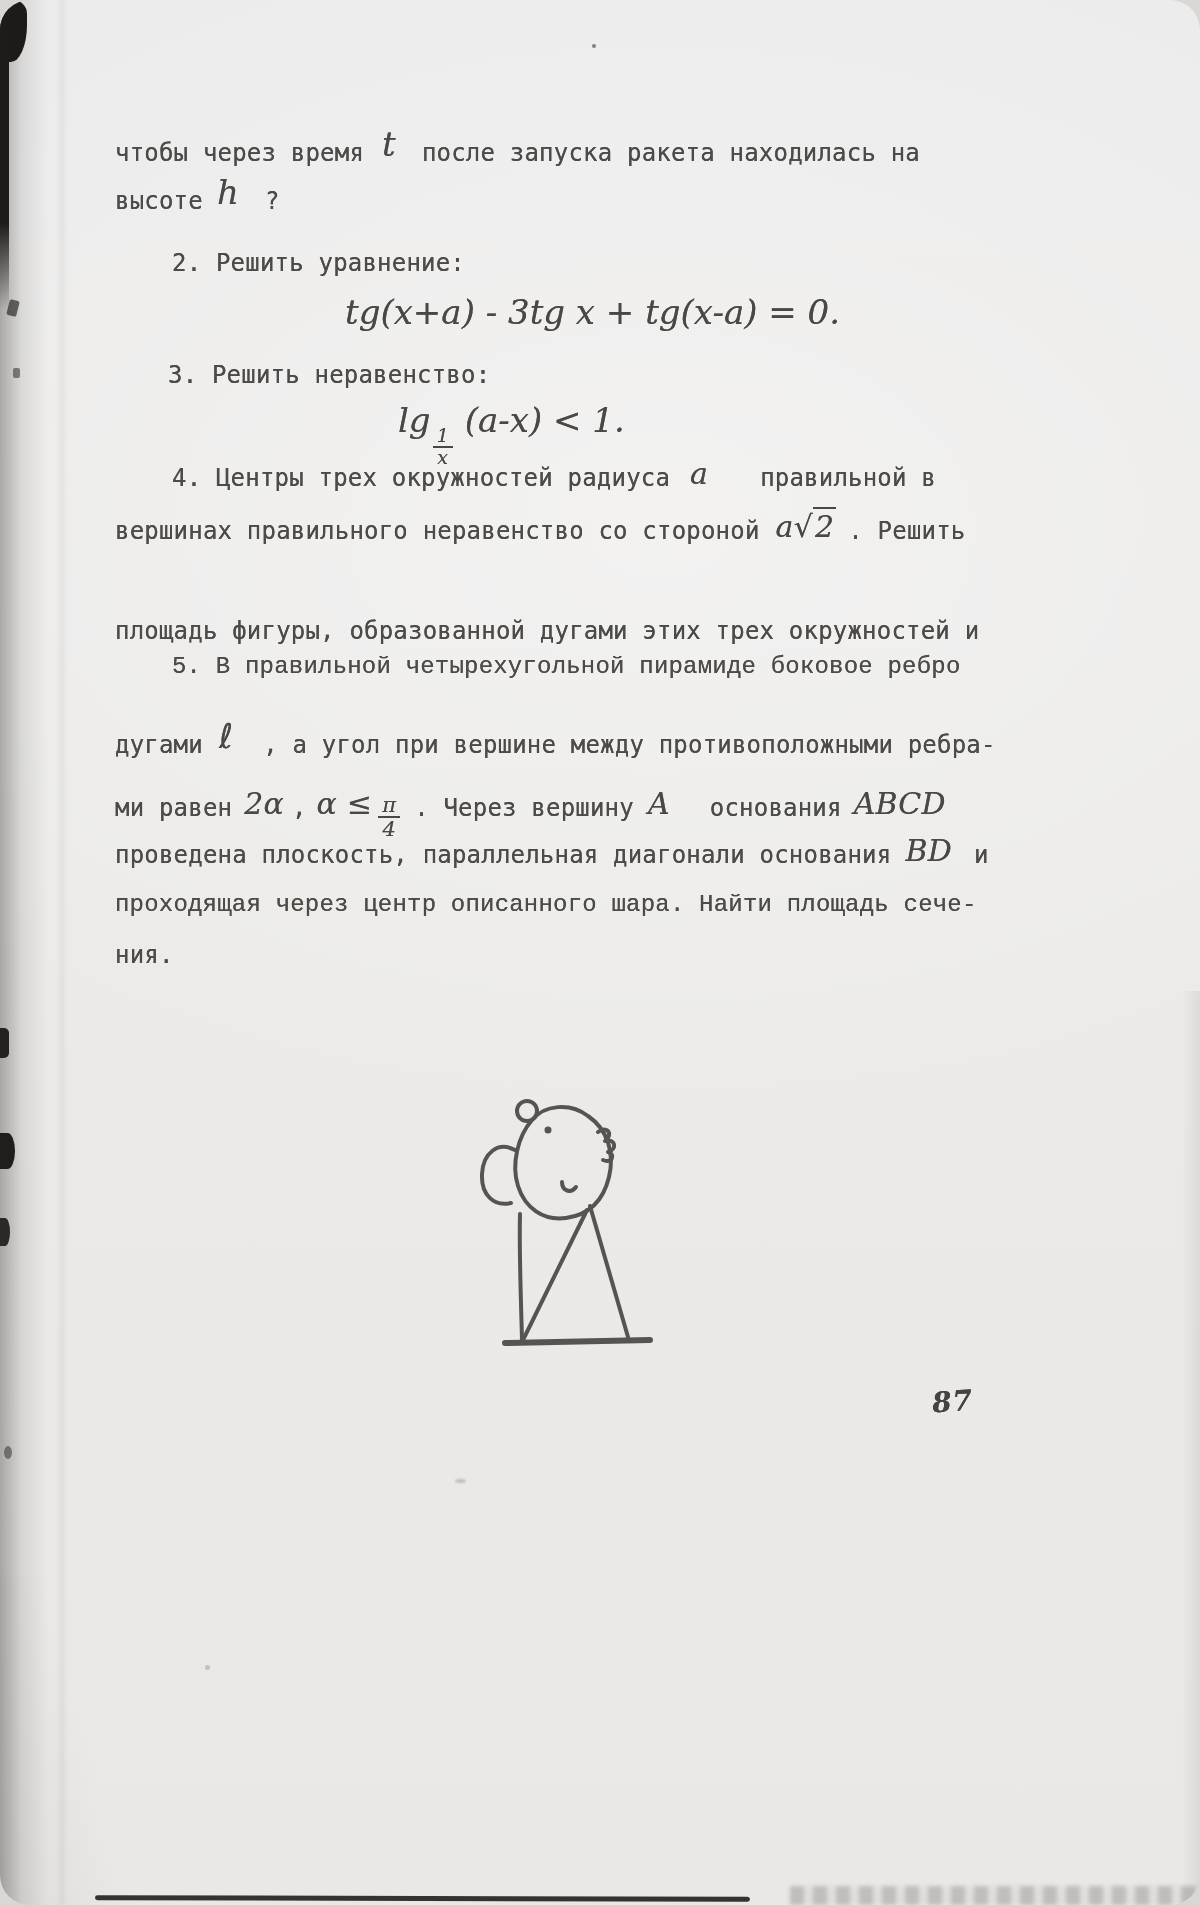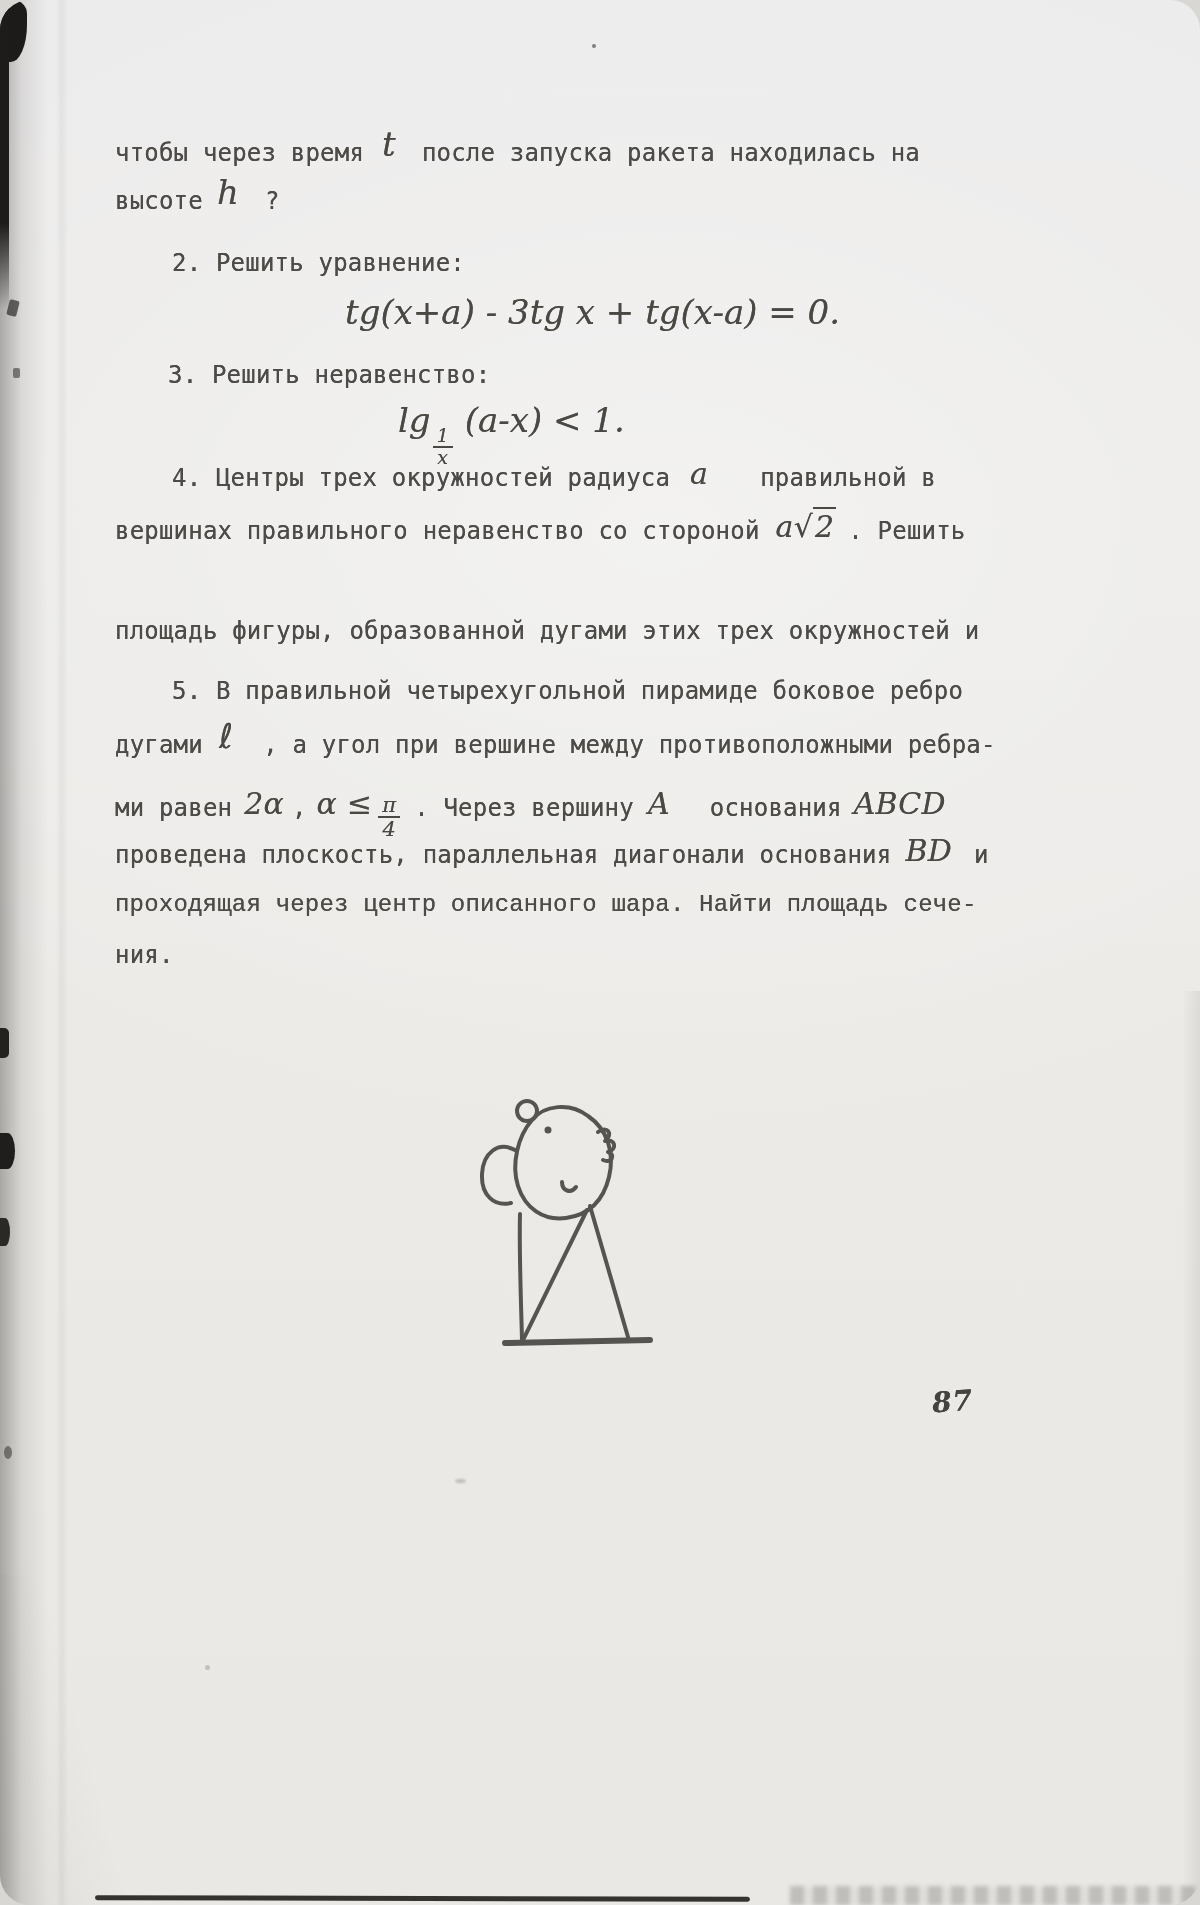--- a/index.html
+++ b/index.html
@@ -112,21 +112,21 @@
   <div class="line" style="left:172px;top:463px;">
     <span>4. Центры трех окружностей радиуса</span><span class="sp" style="width:20px;"></span><span class="hw">a</span><span class="sp" style="width:52px;"></span><span>правильной в</span>
   </div>
   <div class="line" style="left:115px;top:516px;">
     <span>вершинах правильного неравенство со стороной</span><span class="sp" style="width:16px;"></span><span class="hw"><span>a</span><span>√</span><span class="radicand">2</span></span><span class="sp" style="width:12px;"></span><span>. Решить</span>
   </div>
   <div class="line" style="left:115px;top:572px;margin-top:44px;">
     <span>площадь фигуры, образованной дугами этих трех окружностей и</span>
   </div>
 
-  <div class="line" style="left:172px;top:676px;">
+  <div class="line" style="left:172px;top:652px;font-family:Liberation Mono, monospace;">
     <span>5. В правильной четырехугольной пирамиде боковое ребро</span>
   </div>
   <div class="line" style="left:115px;top:730px;">
     <span>дугами</span><span class="sp" style="width:16px;"></span><span class="hw big">ℓ</span><span class="sp" style="width:30px;"></span><span>, а угол при вершине между противоположными ребра-</span>
   </div>
   <div class="line" style="left:115px;top:786px;">
     <span>ми равен</span><span class="sp" style="width:12px;"></span><span class="hw">2α</span><span class="sp" style="width:8px;"></span><span>,</span><span class="sp" style="width:10px;"></span><span class="hw">α ≤</span><span class="hw frac pifrac">
         <span class="num">π</span>
         <span class="den">4</span>
       </span><span class="sp" style="width:8px;"></span><span>. Через вершину</span><span class="sp" style="width:14px;"></span><span class="hw">A</span><span class="sp" style="width:40px;"></span><span>основания</span><span class="sp" style="width:12px;"></span><span class="hw">ABCD</span>

